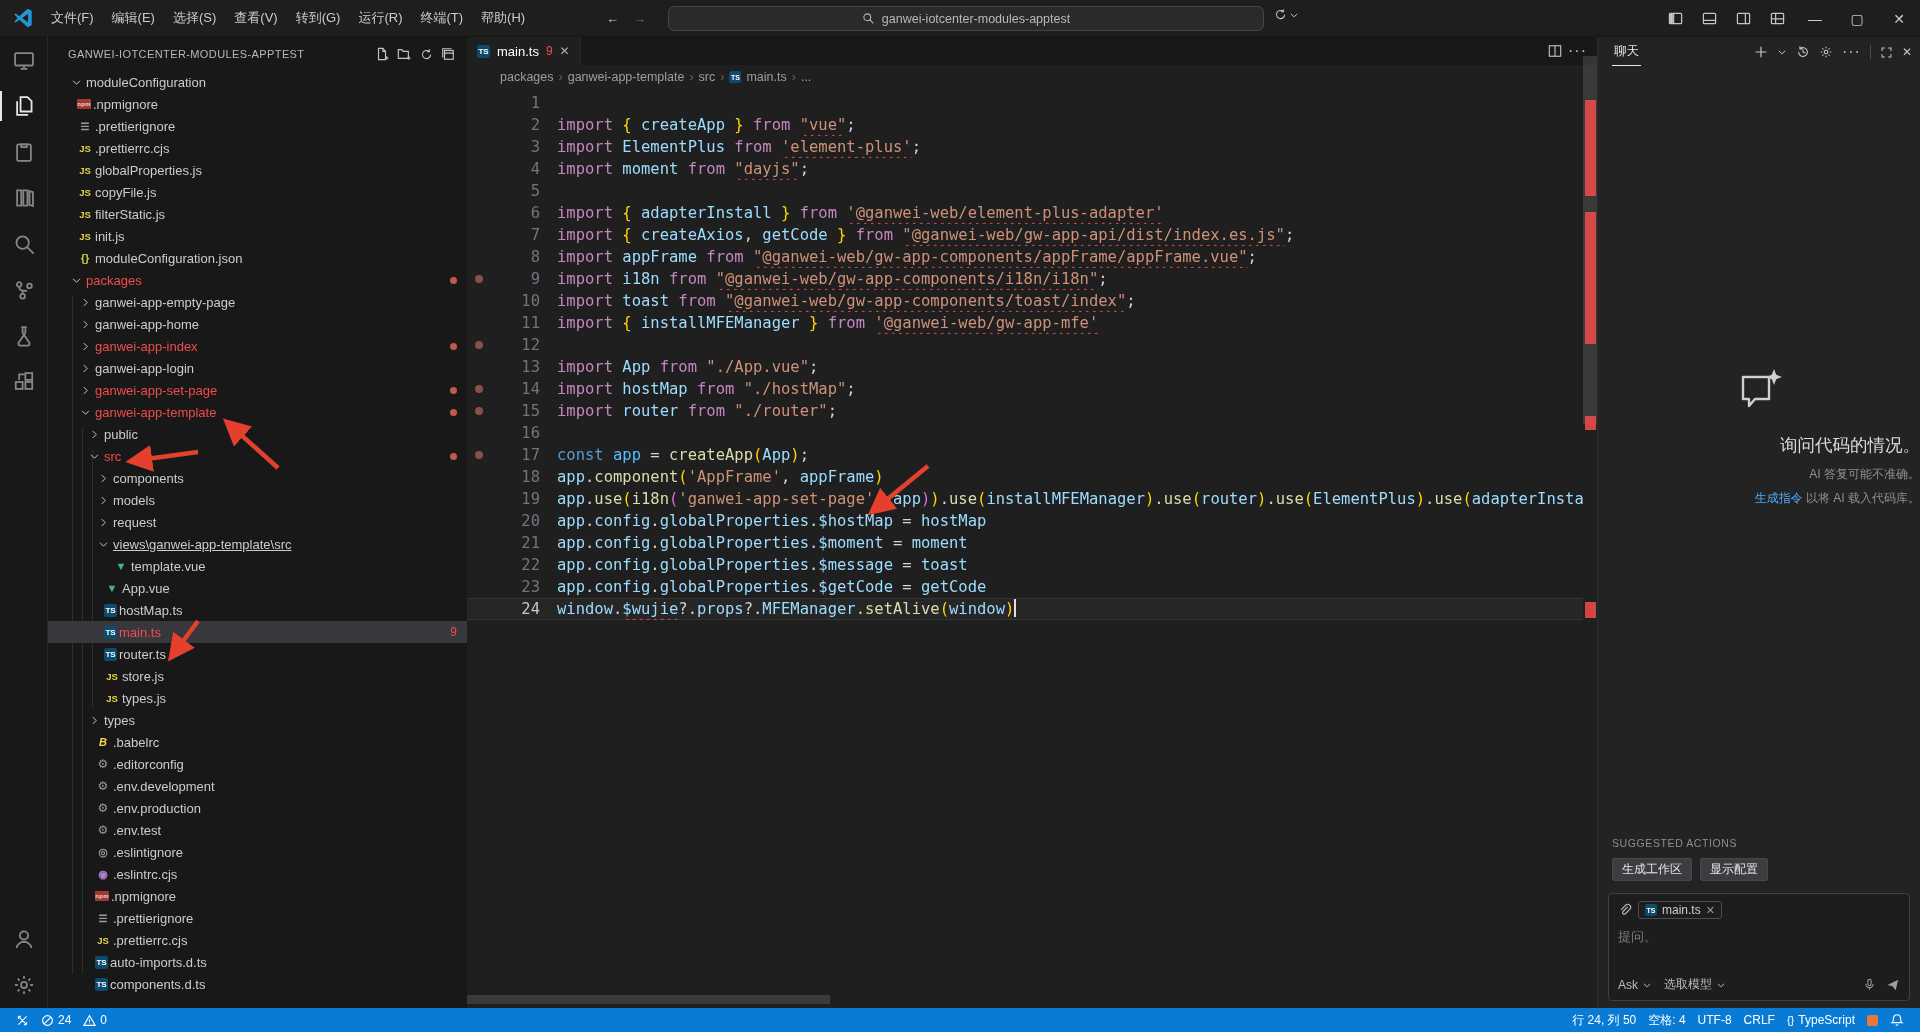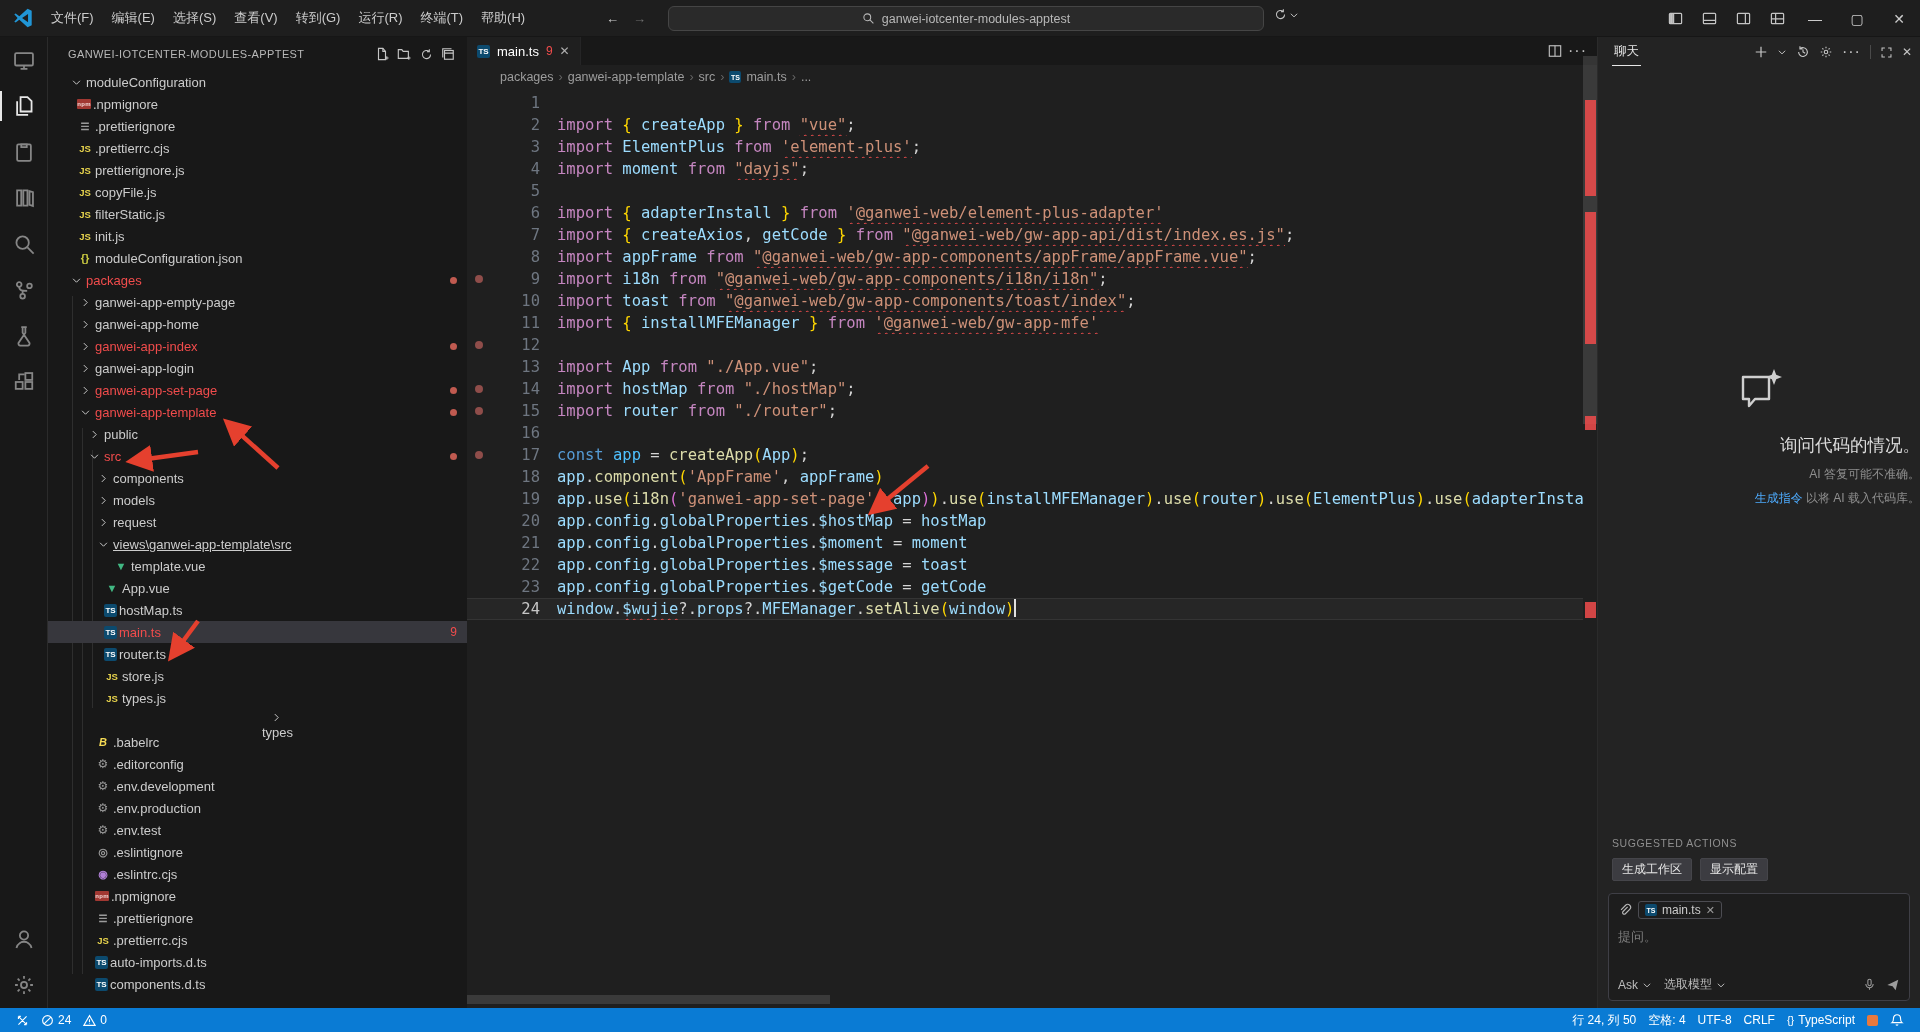--- a/index.html
+++ b/index.html
@@ -320,21 +320,21 @@
         <div class="tree-row" style="padding-left: 29px;">
           <span class="ficon fi-lines">☰</span>
           <span class="label">.prettierignore</span>
         </div>
         <div class="tree-row" style="padding-left: 29px;">
           <span class="ficon fi-js">JS</span>
           <span class="label">.prettierrc.cjs</span>
         </div>
         <div class="tree-row" style="padding-left: 29px;">
           <span class="ficon fi-js">JS</span>
-          <span class="label">prettierignore.js</span>
+          <span class="label">globalProperties.js</span>
         </div>
         <div class="tree-row" style="padding-left: 29px;">
           <span class="ficon fi-js">JS</span>
           <span class="label">copyFile.js</span>
         </div>
         <div class="tree-row" style="padding-left: 29px;">
           <span class="ficon fi-js">JS</span>
           <span class="label">filterStatic.js</span>
         </div>
         <div class="tree-row" style="padding-left: 29px;">
@@ -488,21 +488,21 @@
           <span class="label">router.ts</span>
         </div>
         <div class="tree-row" style="padding-left: 56px;">
           <span class="ficon fi-js">JS</span>
           <span class="label">store.js</span>
         </div>
         <div class="tree-row" style="padding-left: 56px;">
           <span class="ficon fi-js">JS</span>
           <span class="label">types.js</span>
         </div>
-        <div class="tree-row" style="padding-left: 38px; flex-direction: column;">
+        <div class="tree-row" style="padding-left: 38px;">
           <span class="twist">
             <svg class="ic" width="11" height="11" viewBox="0 0 16 16" fill="none" stroke="currentColor" stroke-width="1.3">
               <path d="M5.5 3l5 5-5 5" stroke-width="1.4"></path>
             </svg>
           </span>
           <span class="label">types</span>
         </div>
         <div class="tree-row" style="padding-left: 47px;">
           <span class="ficon fi-babel">B</span>
           <span class="label">.babelrc</span>

